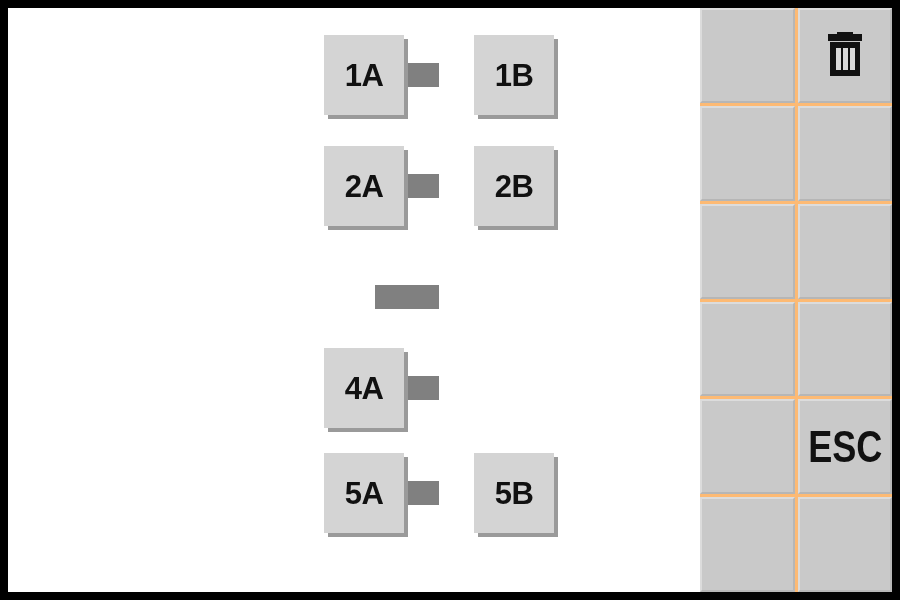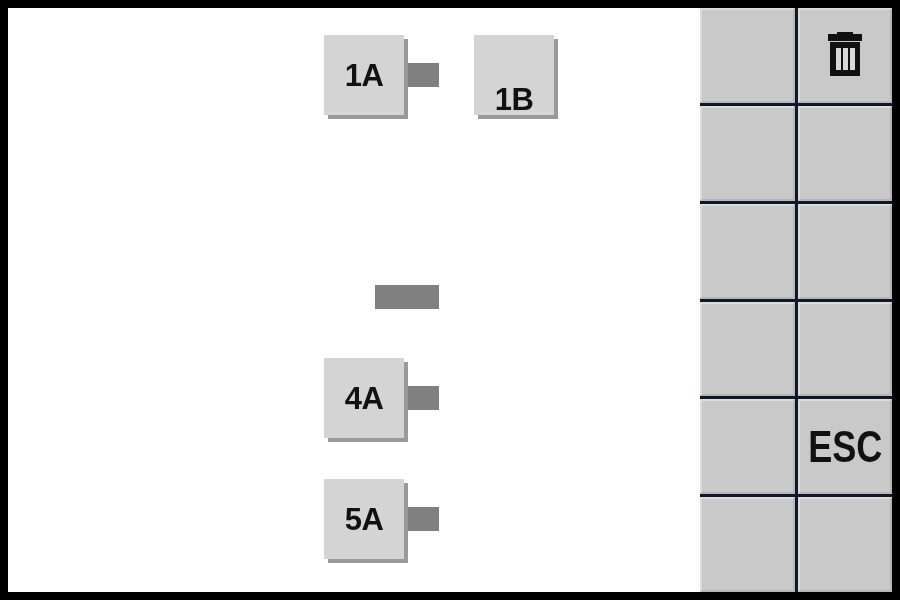--- a/index.html
+++ b/index.html
@@ -61,39 +61,39 @@
     height: 80px;
     background: #d4d4d4;
     box-shadow: 4px 4px 0 0 #9a9a9a;
     display: flex;
     align-items: center;
     justify-content: center;
     box-sizing: border-box;
     margin-left: 37px;
   }
   .tile.tile-a { left: 0px; }
-  .tile.tile-b { left: 150px; align-items: flex-end; }
+  .tile.tile-b { left: 150px; }
   .tile-label {
     font-family: "Liberation Sans", sans-serif;
     font-size: 31px;
     font-weight: 700;
     color: #111111;
     line-height: 1;
     letter-spacing: -0.5px;
     user-select: none;
   }
 
   
   #keypad-panel {
     position: absolute;
     left: 692px;
     top: 0;
     width: 192px;
     height: 584px;
-    background: #0f172a;
+    background: #fdba74;
     display: grid;
     grid-template-columns: 1fr 1fr;
     grid-template-rows: repeat(6, 1fr);
     gap: 3px;
     padding: 0px;
     box-sizing: border-box;
   }
   .keypad-cell {
     background: #c9c9c9;
     border-top: 2px solid #dcdcdc;
@@ -134,33 +134,45 @@
     <div id="pair-board">
         <div class="pair-row" style="top: 27px;">
           <div class="connector-bar"></div>
           <div class="tile tile-a">
             <span class="tile-label">1A</span>
           </div>
           <div class="tile tile-b">
             <span class="tile-label">1B</span>
           </div>
         </div>
+        <div class="pair-row" style="top: 138px;">
+          <div class="connector-bar"></div>
+          <div class="tile tile-a">
+            <span class="tile-label">2A</span>
+          </div>
+          <div class="tile tile-b">
+            <span class="tile-label">2B</span>
+          </div>
+        </div>
         <div class="pair-row" style="top: 249px;">
           <div class="connector-bar"></div>
         </div>
-        <div class="pair-row" style="top: 350px;">
+        <div class="pair-row" style="top: 340px;">
           <div class="connector-bar"></div>
           <div class="tile tile-a">
             <span class="tile-label">4A</span>
           </div>
         </div>
-        <div class="pair-row" style="top: 471px;">
+        <div class="pair-row" style="top: 445px;">
           <div class="connector-bar"></div>
           <div class="tile tile-a">
             <span class="tile-label">5A</span>
+          </div>
+          <div class="tile tile-b">
+            <span class="tile-label">5B</span>
           </div>
         </div>
       </div>
 
     <div id="keypad-panel">
         <div class="keypad-cell"></div>
         <div class="keypad-cell">
           <span class="trash-icon-wrap">
             <svg width="44" height="46" viewBox="0 0 44 46" xmlns="http://www.w3.org/2000/svg">
               <rect x="5" y="2" width="34" height="7" fill="#111111"></rect>

